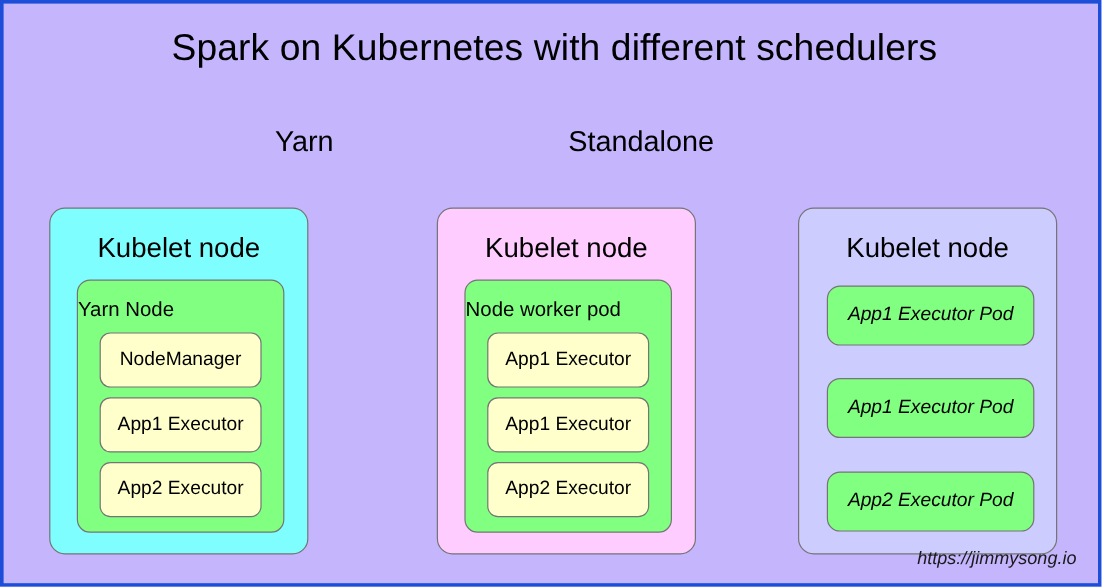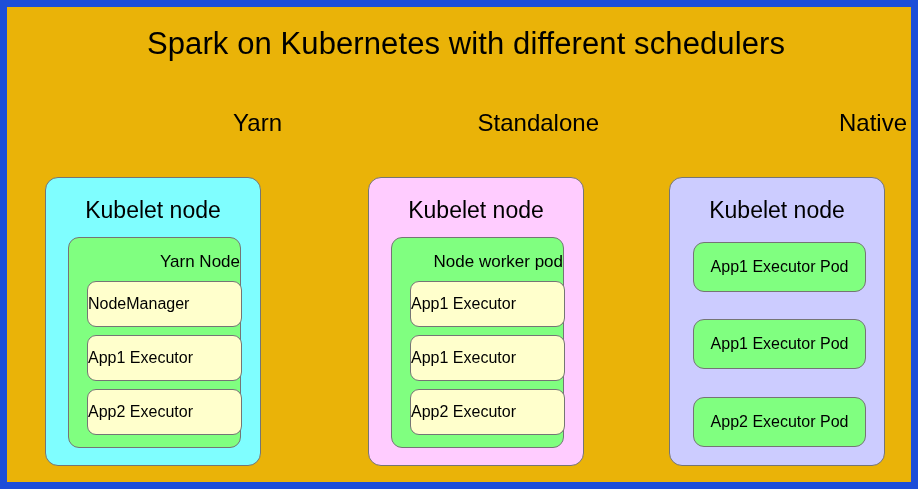--- a/index.html
+++ b/index.html
@@ -7,23 +7,23 @@
     padding: 0;
     background: #ffffff;
   }
   body {
     font-family: "Liberation Sans", sans-serif;
   }
   #canvas {
     position: relative;
     width: 918px;
     height: 489px;
-    background: #eab308;
-    box-sizing: border-box;
-    border: 7px solid #1d4ed8;
+    background: #c4b5fd;
+    box-sizing: border-box;
+    border: 3px solid #1d4ed8;
     overflow: hidden;
   }
 
   
   #page-title {
     position: absolute;
     left: 0;
     top: 16px;
     width: 918px;
     text-align: center;
@@ -97,40 +97,41 @@
     left: 22px;
     top: 59px;
     width: 173px;
     height: 211px;
   }
   .inner-title {
     position: absolute;
     left: 0;
     top: 12px;
     width: 100%;
-    text-align: right;
+    text-align: left;
     font-size: 17px;
     font-weight: 400;
     color: #000000;
     line-height: 23px;
     white-space: nowrap;
   }
 
   
   .executor-pod {
     position: absolute;
     left: 18px;
-    width: 155px;
+    width: 135px;
     height: 46px;
     background: #ffffcc;
     border: 1px solid #757575;
     border-radius: 9px;
     box-sizing: border-box;
     display: flex;
     align-items: center;
+    justify-content: center;
   }
   .executor-pod-label {
     font-size: 16px;
     font-weight: 400;
     color: #000000;
     white-space: nowrap;
     line-height: 20px;
   }
   .pod-slot-0 { top: 43px; }
   .pod-slot-1 { top: 97px; }
@@ -149,20 +150,21 @@
     display: flex;
     align-items: center;
     justify-content: center;
   }
   .native-pod-label {
     font-size: 16px;
     font-weight: 400;
     color: #000000;
     white-space: nowrap;
     line-height: 20px;
+    font-style: italic;
   }
   .native-slot-0 { top: 64px; }
   .native-slot-1 { top: 141px; }
   .native-slot-2 { top: 219px; }
 
   
   #watermark {
     position: absolute;
     right: 18px;
     bottom: 12px;
@@ -174,21 +176,20 @@
 </style>
 </head>
 <body>
 
 <div id="canvas">
 
   <div id="page-title">Spark on Kubernetes with different schedulers</div>
 
   <div class="col-label" id="col-label-0">Yarn</div>
   <div class="col-label" id="col-label-1">Standalone</div>
-  <div class="col-label" id="col-label-2">Native</div>
 
   <div class="kubelet-node" id="kubelet-node-0">
     <div class="kubelet-title">Kubelet node</div>
 
     <div class="inner-container" id="inner-container-0">
       <div class="inner-title">Yarn Node</div>
 
       <div class="executor-pod pod-slot-0">
         <span class="executor-pod-label">NodeManager</span>
       </div>
@@ -226,14 +227,15 @@
       <span class="native-pod-label">App1 Executor Pod</span>
     </div>
     <div class="native-pod native-slot-1">
       <span class="native-pod-label">App1 Executor Pod</span>
     </div>
     <div class="native-pod native-slot-2">
       <span class="native-pod-label">App2 Executor Pod</span>
     </div>
   </div>
 
+  <div id="watermark">https://jimmysong.io</div>
 
 </div>
 
 </body></html>

